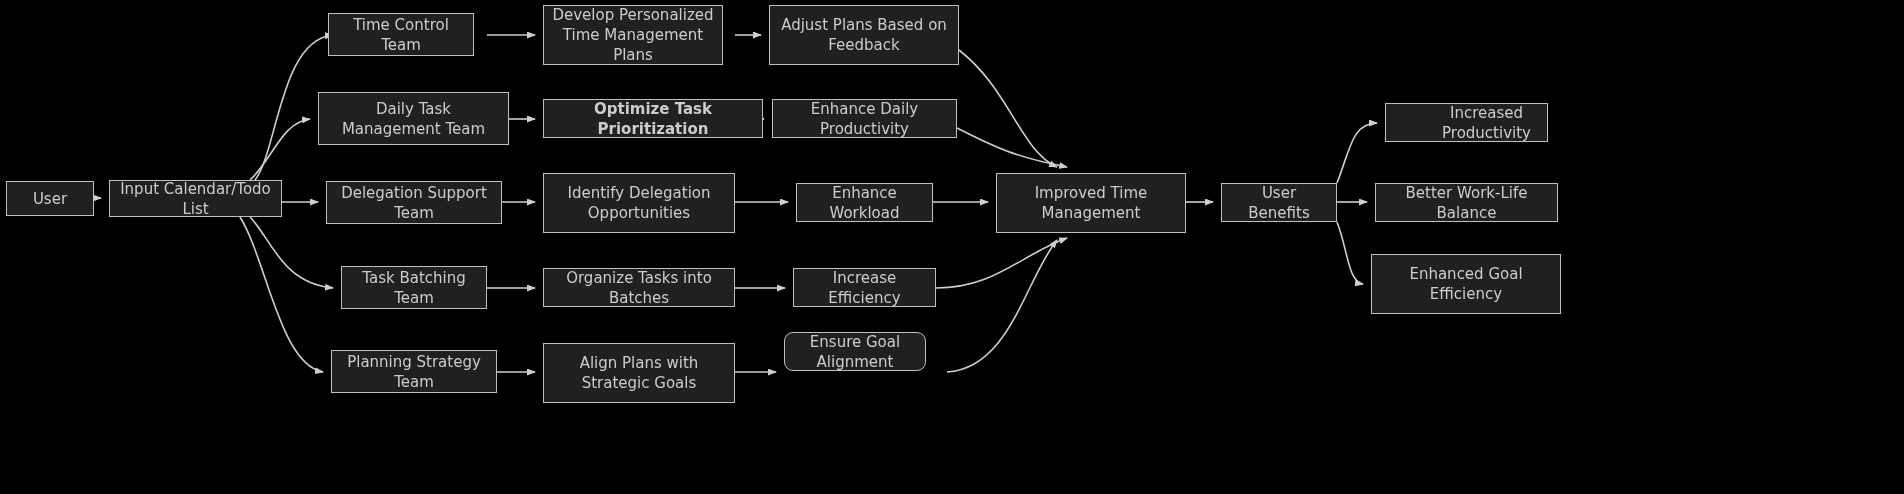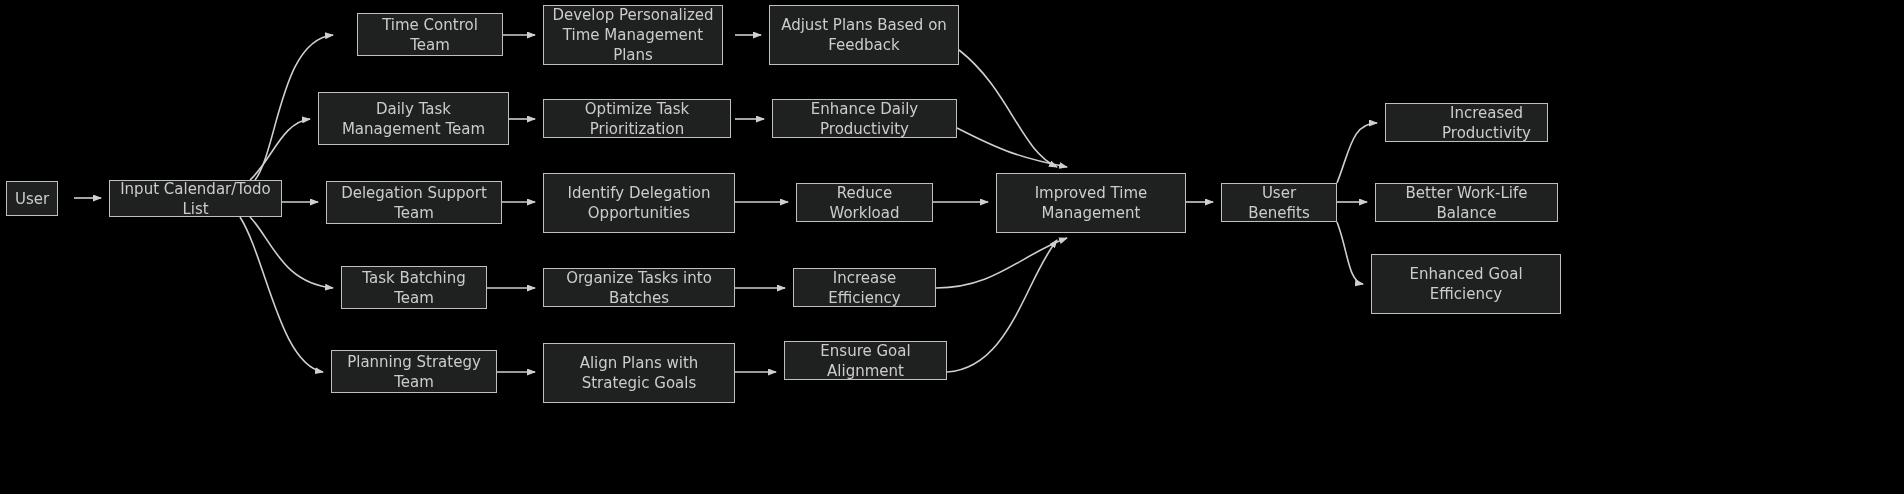--- a/index.html
+++ b/index.html
@@ -45,69 +45,69 @@
         <path d="M 933,202 L 988,202" marker-end="url(#ah)"></path>
         <path d="M 936,288 C 995,288 1020,255 1067,238" marker-end="url(#ah)"></path>
         <path d="M 947,372 C 1010,368 1025,280 1057,240" marker-end="url(#ah)"></path>
         <path d="M 1186,202 L 1213,202" marker-end="url(#ah)"></path>
         <path d="M 1337,183 C 1350,150 1352,123 1377,123" marker-end="url(#ah)"></path>
         <path d="M 1337,202 L 1367,202" marker-end="url(#ah)"></path>
         <path d="M 1337,222 C 1348,250 1348,282 1363,284" marker-end="url(#ah)"></path>
       </g>
   </svg>
   <div id="node-layer">
-      <div class="node" style="left: 6px; top: 181px; width: 52px; height: 35px;">
+      <div class="node" style="left: 6px; top: 181px; width: 88px; height: 35px;">
         <span>User</span>
       </div>
       <div class="node" style="left: 109px; top: 180px; width: 173px; height: 37px;">
         <span>Input Calendar/Todo List</span>
       </div>
-      <div class="node" style="left: 357px; top: 13px; width: 146px; height: 43px;">
+      <div class="node" style="left: 328px; top: 13px; width: 146px; height: 43px;">
         <span>Time Control Team</span>
       </div>
       <div class="node" style="left: 318px; top: 92px; width: 191px; height: 53px;">
         <span>Daily Task Management Team</span>
       </div>
       <div class="node" style="left: 326px; top: 181px; width: 176px; height: 43px;">
         <span>Delegation Support Team</span>
       </div>
       <div class="node" style="left: 341px; top: 266px; width: 146px; height: 43px;">
         <span>Task Batching Team</span>
       </div>
       <div class="node" style="left: 331px; top: 350px; width: 166px; height: 43px;">
         <span>Planning Strategy Team</span>
       </div>
       <div class="node" style="left: 543px; top: 5px; width: 180px; height: 60px;">
         <span>Develop Personalized Time Management Plans</span>
       </div>
-      <div class="node" style="left: 543px; top: 99px; width: 188px; height: 39px;">
+      <div class="node" style="left: 543px; top: 99px; width: 220px; height: 39px; font-weight: bold;">
         <span>Optimize Task Prioritization</span>
       </div>
       <div class="node" style="left: 543px; top: 173px; width: 192px; height: 60px;">
         <span>Identify Delegation Opportunities</span>
       </div>
       <div class="node" style="left: 543px; top: 268px; width: 192px; height: 39px; text-align: center;">
         <span>Organize Tasks into Batches</span>
       </div>
       <div class="node" style="left: 543px; top: 343px; width: 192px; height: 60px;">
         <span>Align Plans with Strategic Goals</span>
       </div>
       <div class="node" style="left: 769px; top: 5px; width: 190px; height: 60px;">
         <span>Adjust Plans Based on Feedback</span>
       </div>
       <div class="node" style="left: 772px; top: 99px; width: 185px; height: 39px;">
         <span>Enhance Daily Productivity</span>
       </div>
       <div class="node" style="left: 796px; top: 183px; width: 137px; height: 39px;">
-        <span>Reduce Workload</span>
+        <span>Enhance Workload</span>
       </div>
       <div class="node" style="left: 793px; top: 268px; width: 143px; height: 39px; text-align: center;">
         <span>Increase Efficiency</span>
       </div>
-      <div class="node" style="left: 784px; top: 341px; width: 163px; height: 39px;">
+      <div class="node" style="left: 784px; top: 332px; width: 142px; height: 39px; border-radius: 9px;">
         <span>Ensure Goal Alignment</span>
       </div>
       <div class="node" style="left: 996px; top: 173px; width: 190px; height: 60px;">
         <span>Improved Time Management</span>
       </div>
       <div class="node" style="left: 1221px; top: 183px; width: 116px; height: 39px;">
         <span>User Benefits</span>
       </div>
       <div class="node" style="left: 1385px; top: 103px; width: 163px; height: 39px; padding-left: 48px;">
         <span>Increased Productivity</span>

